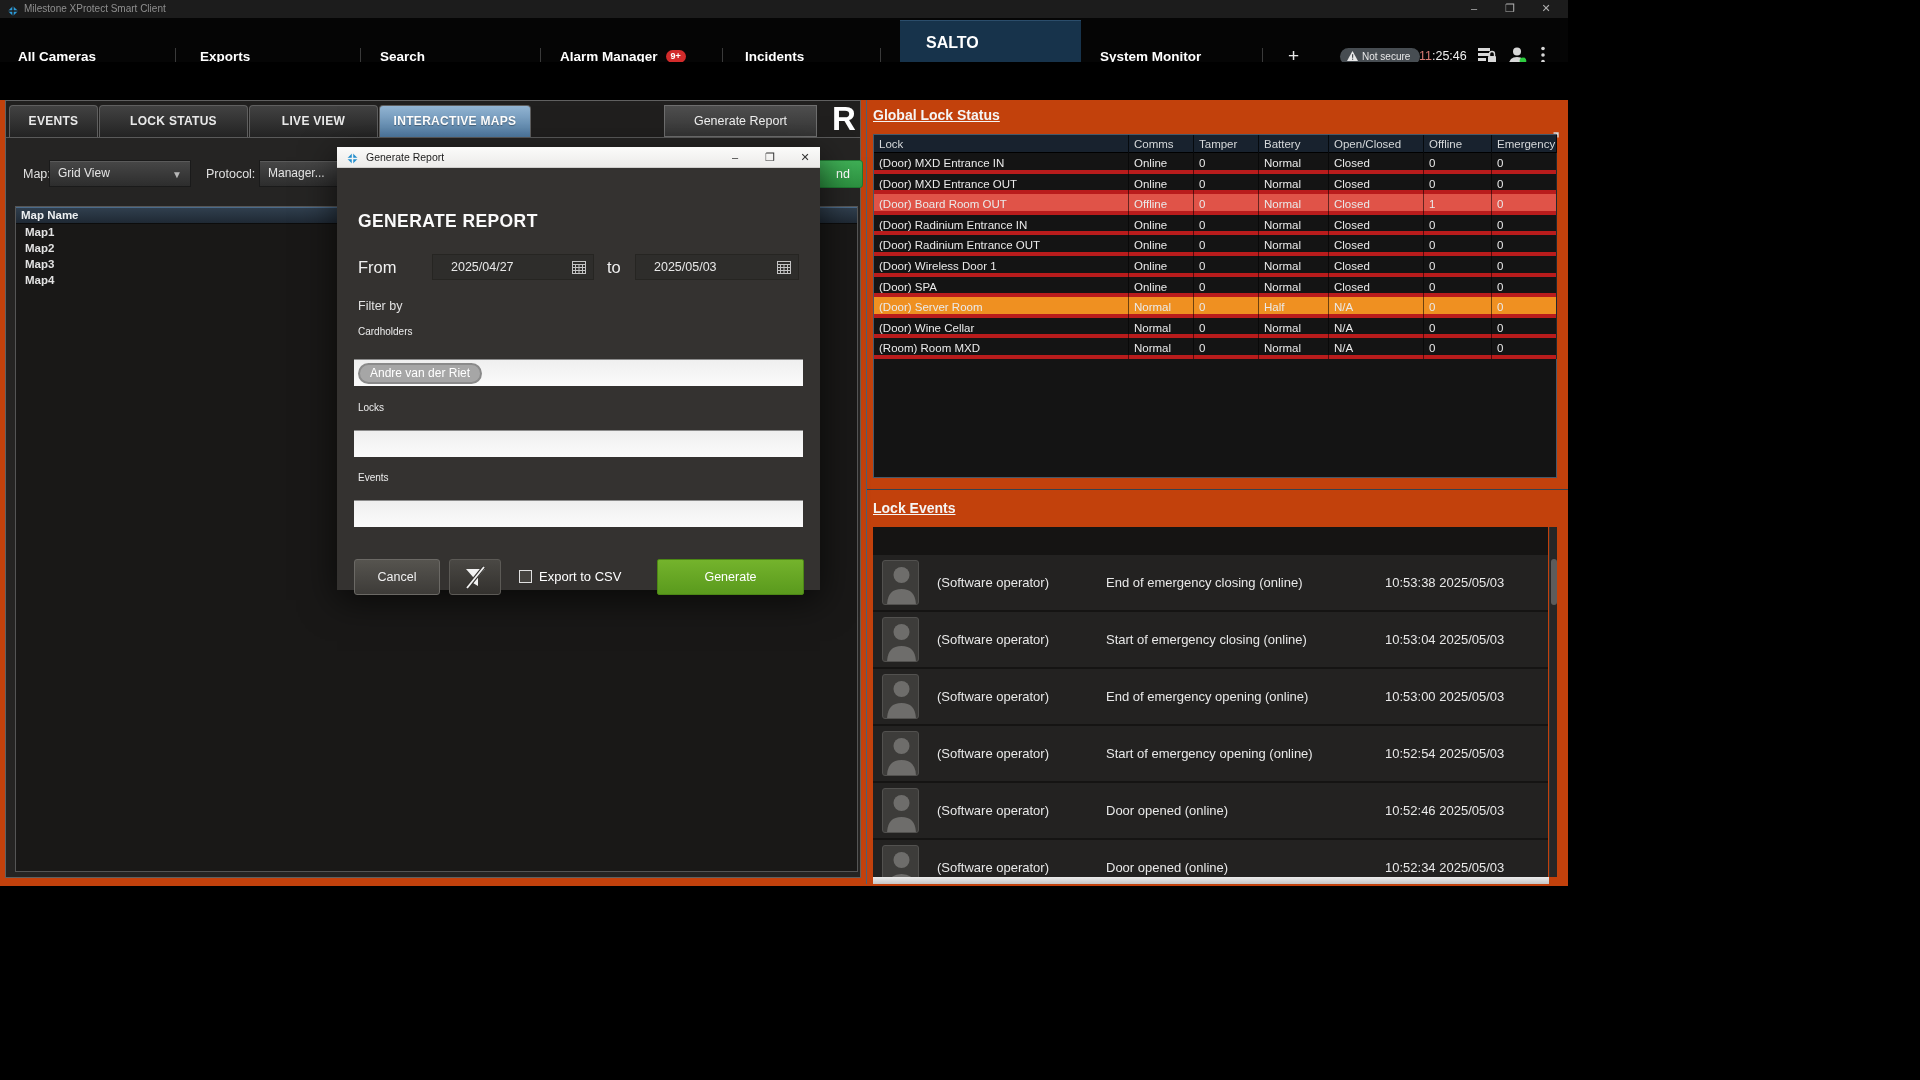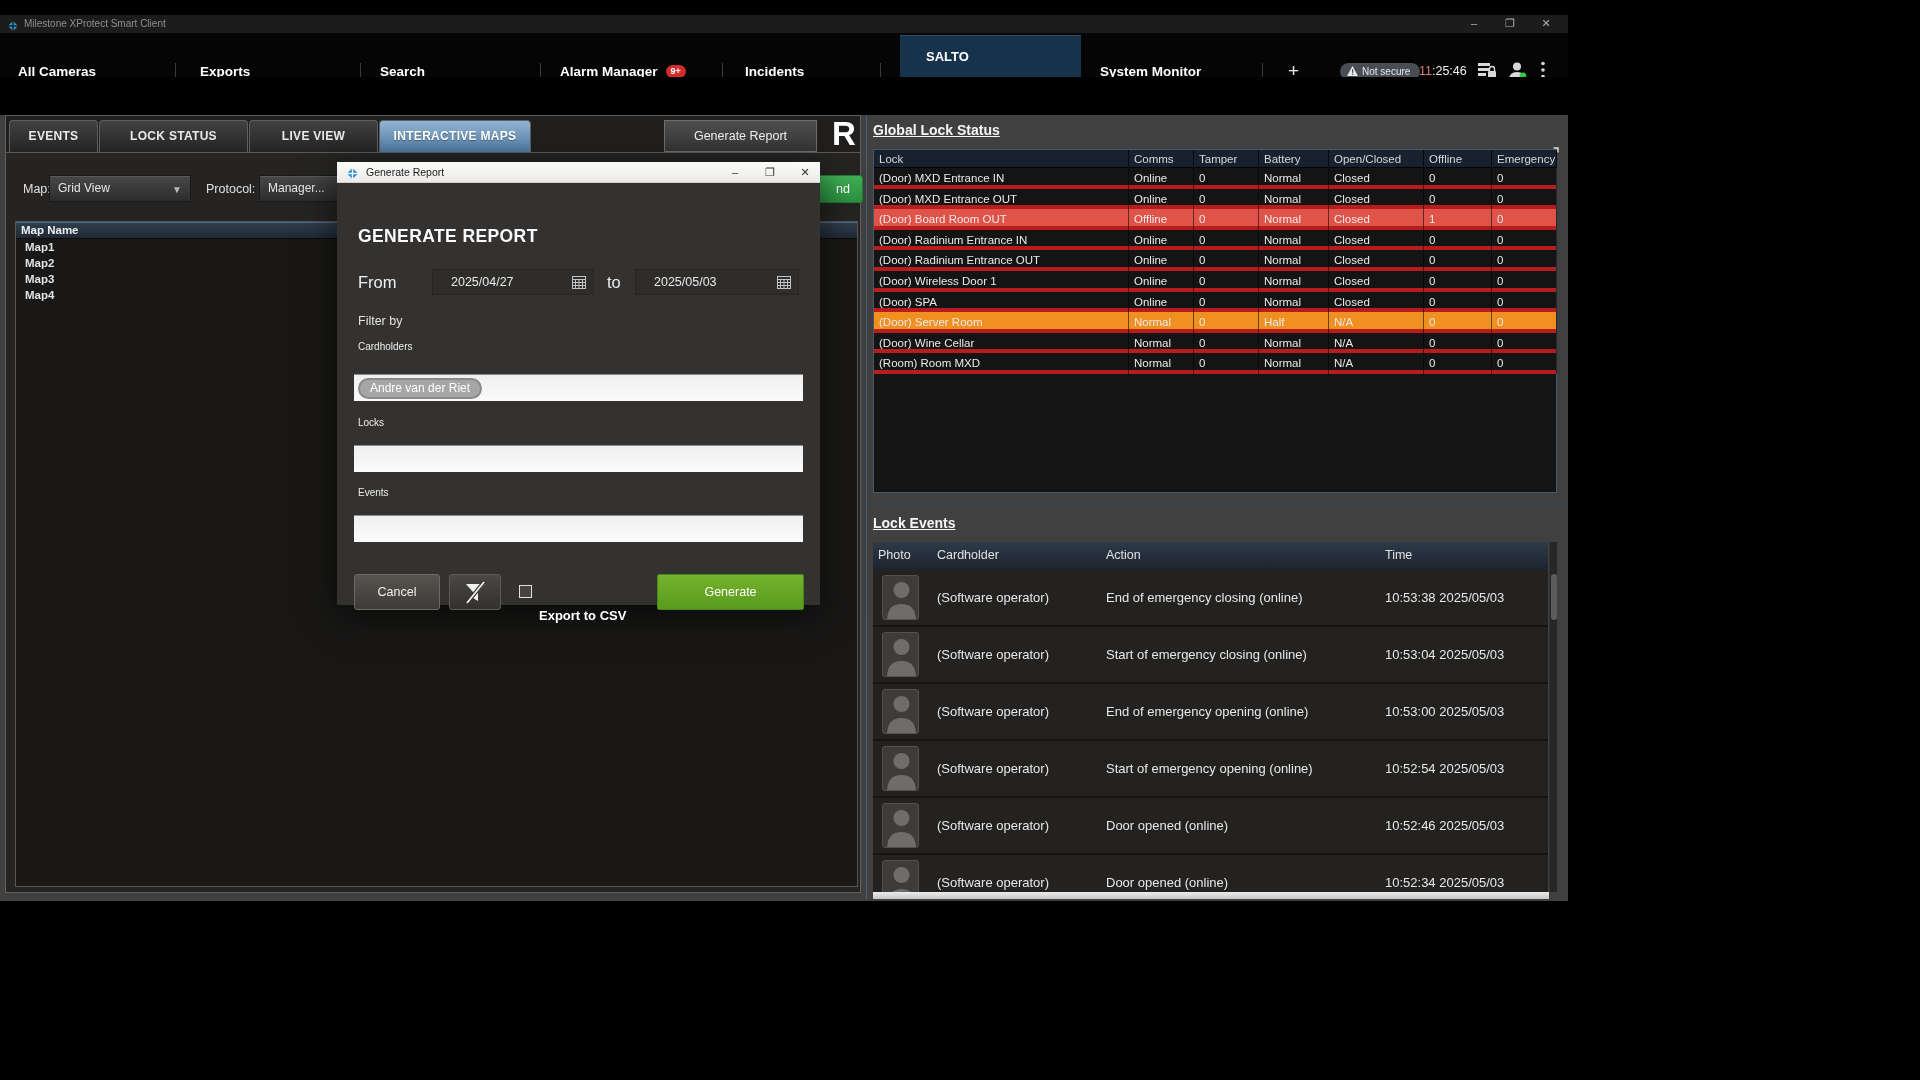--- a/index.html
+++ b/index.html
@@ -1,34 +1,34 @@
 <!DOCTYPE html>
 <html><head>
 <meta charset="utf-8">
 <style>
   * { margin:0; padding:0; box-sizing:border-box; }
   html,body { background:#000; width:1920px; height:1080px; overflow:hidden;
               font-family:"Liberation Sans", sans-serif; }
   .abs { position:absolute; }
   .desktop { position:relative; width:1920px; height:1080px; background:#000; }
-  .app { position:absolute; left:0; top:15px; width:1568px; height:886px; background:#404040; }
+  .app { position:absolute; left:0; top:0; width:1568px; height:886px; background:#c2410c; }
 
   
   .titlebar { left:0; top:0; width:1568px; height:18px; background:#1c1c1c; }
   .titlebar .logo { left:7px; top:3px; }
   .titlebar .wtitle { left:24px; top:3px; font-size:10px; color:#8f8f8f; }
   .wctl { top:1px; width:28px; height:16px; text-align:center; color:#b0b0b0; font-size:11px; line-height:15px; }
 
   
   .navbar { left:0; top:18px; width:1568px; height:44px; background:#050505; }
   .navtab { top:31px; font-size:13.5px; font-weight:600; color:#fff; white-space:nowrap; }
   .navsep { top:30px; width:1px; height:20px; background:#3a3a3a; }
   .salto-tab { left:900px; top:2px; width:181px; height:42px; background:#17334b;
                border-top:1px solid #2b4d6b; }
-  .salto-tab span { position:absolute; left:26px; top:13px; font-size:13px; font-weight:600; color:#fff; }
+  .salto-tab span { position:absolute; left:26px; top:13px; font-size:16px; font-weight:600; color:#fff; }
   .badge { display:inline-block; margin-left:8px; background:#d22b2b; color:#fff; font-size:9px;
            font-weight:700; border-radius:8px; padding:1px 5px 2px; position:relative; top:-2px; }
   .plus { top:27px; font-size:19px; font-weight:400; color:#e8e8e8; }
   .pill { left:1340px; top:30px; height:17px; background:#474d52; border-radius:9px;
           color:#e8e8e8; font-size:10px; line-height:17px; padding:0 10px 0 22px; }
   .pill svg { position:absolute; left:7px; top:3px; }
   .clock { left:1419px; top:31px; font-size:12.5px; color:#f0f0f0; }
   .clock .hh { color:#d87c74; }
 
   
@@ -86,21 +86,21 @@
           border:2px solid #8a8a8a; border-radius:11px; color:#fff; font-size:12px;
           line-height:17px; padding:0 10px; }
   .btn-cancel { left:17px; top:391px; width:86px; height:36px; background:linear-gradient(#56544f,#3d3b38);
                 border:1px solid #6b6965; border-radius:3px; color:#f0f0f0; font-size:12.5px;
                 text-align:center; line-height:34px; }
   .btn-filterclear { left:112px; top:391px; width:52px; height:36px;
                      background:linear-gradient(#4a4844,#33312e); border:1px solid #5c5a56;
                      border-radius:3px; }
   .btn-filterclear svg { position:absolute; left:14px; top:6px; }
   .csv-box { left:182px; top:402px; width:13px; height:13px; background:#45433f; border:1px solid #e0e0e0; }
-  .csv-label { left:202px; top:401px; font-size:13px; font-weight:700; color:#fff;margin-top:24px; }
+  .csv-label { left:202px; top:401px; font-size:13px; font-weight:400; color:#fff; }
   .btn-generate { left:320px; top:391px; width:147px; height:36px;
                   background:linear-gradient(#74b32c,#5a9a1d); border:1px solid #4c8715;
                   border-radius:2px; color:#fff; font-size:12.5px; text-align:center; line-height:34px; }
 
   
   .vdivider { left:866px; top:100px; width:1px; height:784px; background:#4a6076; }
   .section-title { font-size:14px; font-weight:700; color:#f5f5f5;text-decoration:underline; }
   .ls-table { left:873px; top:134px; width:684px; height:344px; border:1px solid #46596a; background:#141414; }
   .ls-header { position:absolute; left:0; top:0; width:100%; height:18px; background:#18222e;
                border-bottom:1px solid #000; }
@@ -356,26 +356,20 @@
           <span class="cell c4">N/A</span>
           <span class="cell c5">0</span>
           <span class="cell c6">0</span>
         </div>
       </div>
   </div>
   <div class="abs hdivider"></div>
 
   <div class="abs section-title" style="left:873px; top:500px">Lock Events</div>
   <div class="abs ev-table">
-    <div class="ev-header">
-      <span class="hcell e0">Photo</span>
-      <span class="hcell e1">Cardholder</span>
-      <span class="hcell e2">Action</span>
-      <span class="hcell e3">Time</span>
-    </div>
     <div class="ev-rows">
 
         <div class="ev-row">
           <span class="photo">
             <svg width="37" height="45" viewBox="0 0 37 45">
                 <circle cx="18.5" cy="14" r="8" fill="#6e6d6b"></circle>
                 <path d="M4 45 q0-17 14.5-17 q14.5 0 14.5 17 Z" fill="#6e6d6b"></path>
               </svg>
           </span>
           <span class="ev-cell e1">(Software operator)</span>

